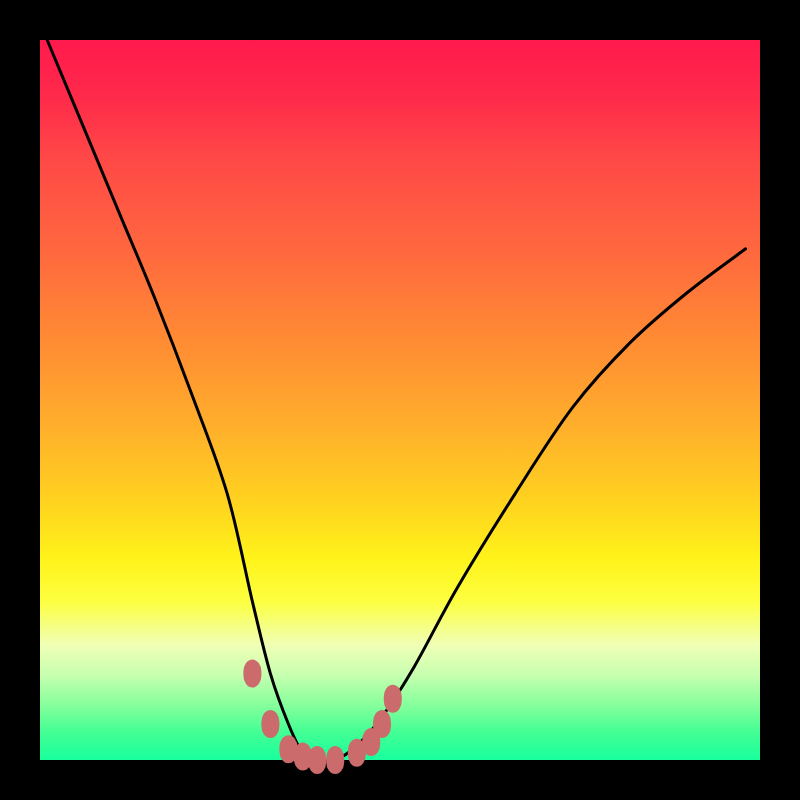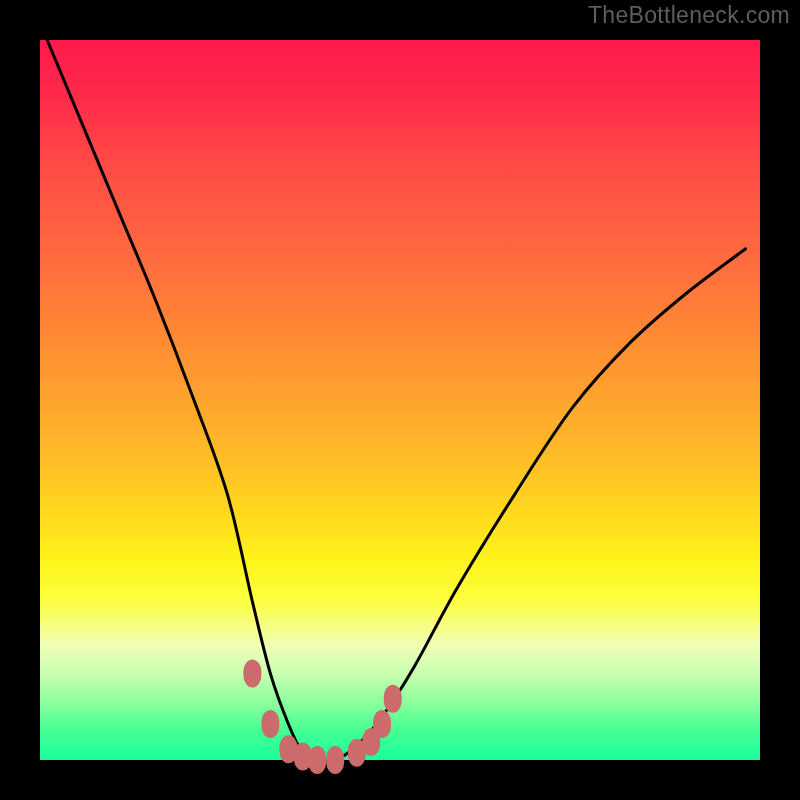--- a/index.html
+++ b/index.html
@@ -58,21 +58,20 @@
     top: 0;
     width: 720px;
     height: 720px;
     overflow: visible;
   }
 </style>
 </head>
 <body>
 
 <div class="frame">
-  <div class="watermark">TheBottleneck.com</div>
   <div class="plot">
     <svg class="curve" viewBox="0 0 720 720">
       <path id="curve-path" fill="none" stroke="#000000" stroke-width="3" stroke-linecap="round" d="M 7.2 0.0 C 13.2 14.4, 31.2 57.6, 43.2 86.4 C 55.2 115.2, 67.2 144.0, 79.2 172.8 C 91.2 201.6, 103.2 229.2, 115.2 259.2 C 127.2 289.2, 139.2 320.4, 151.2 352.8 C 163.2 385.2, 177.0 418.8, 187.2 453.6 C 197.4 488.4, 205.2 531.6, 212.4 561.6 C 219.6 591.6, 224.4 613.2, 230.4 633.6 C 236.4 654.0, 243.0 670.8, 248.4 684.0 C 253.8 697.2, 258.0 706.8, 262.8 712.8 C 267.6 718.8, 271.8 718.8, 277.2 720.0 C 282.6 721.2, 288.6 722.4, 295.2 720.0 C 301.8 717.6, 309.0 712.8, 316.8 705.6 C 324.6 698.4, 332.4 690.0, 342.0 676.8 C 351.6 663.6, 361.8 648.0, 374.4 626.4 C 387.0 604.8, 400.8 576.0, 417.6 547.2 C 434.4 518.4, 456.0 483.6, 475.2 453.6 C 494.4 423.6, 513.6 392.4, 532.8 367.2 C 552.0 342.0, 571.2 321.6, 590.4 302.4 C 609.6 283.2, 628.8 267.6, 648.0 252.0 C 667.2 236.4, 696.0 216.0, 705.6 208.8"></path>
       <g id="markers">
           <rect x="203.4" y="619.6" width="18" height="28" rx="9" ry="12" fill="#cc6b6b"></rect>
           <rect x="221.4" y="670.0" width="18" height="28" rx="9" ry="12" fill="#cc6b6b"></rect>
           <rect x="239.4" y="695.2" width="18" height="28" rx="9" ry="12" fill="#cc6b6b"></rect>
           <rect x="253.8" y="702.4" width="18" height="28" rx="9" ry="12" fill="#cc6b6b"></rect>
           <rect x="268.2" y="706.0" width="18" height="28" rx="9" ry="12" fill="#cc6b6b"></rect>
           <rect x="286.2" y="706.0" width="18" height="28" rx="9" ry="12" fill="#cc6b6b"></rect>

